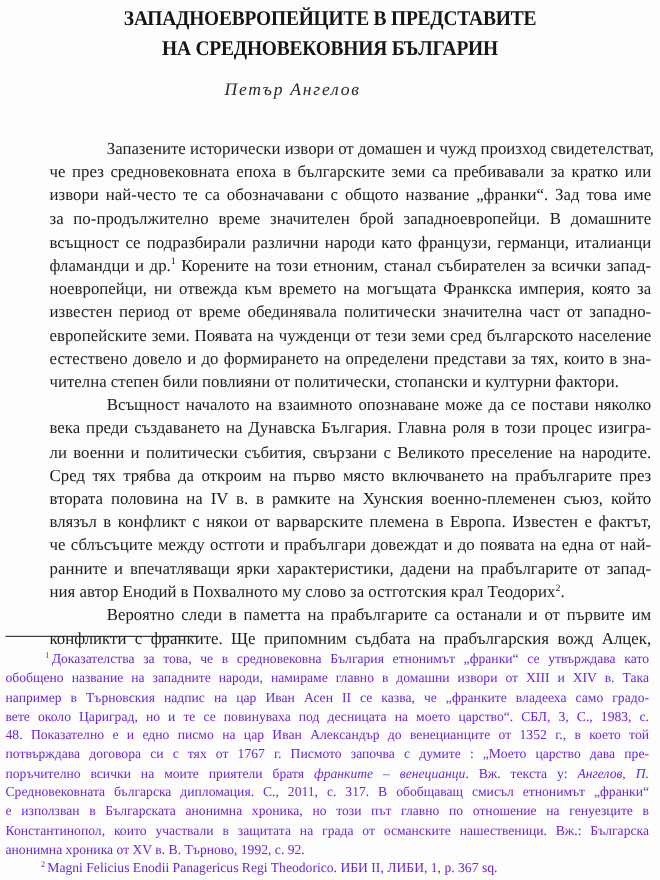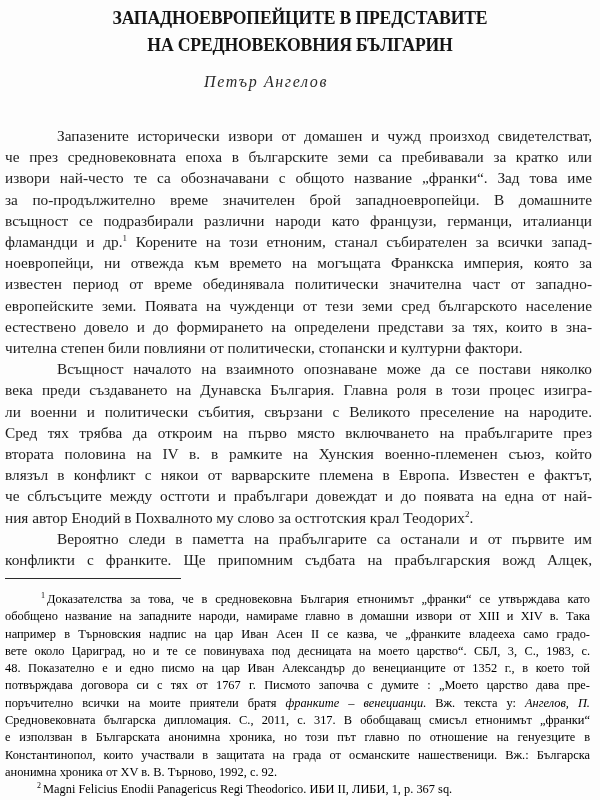--- a/index.html
+++ b/index.html
@@ -59,20 +59,21 @@
       line-height: 21.2px;
       text-align: justify;
       color: #1c1c1c;
     }
     .line {
       display: block;
       text-align: justify;
       text-align-last: justify;
       white-space: nowrap;
       overflow: visible;
+      margin-left: 40px;
     }
     .line.last {
       text-align-last: left;
     }
     .line.indent {
       padding-left: 52px;
     }
     sup {
       font-size: 9px;
       line-height: 0;
@@ -86,21 +87,21 @@
       height: 0;
       border-top: 1.6px solid #2a2a2a;
     }
     .footnotes {
       position: absolute;
       left: 5px;
       width: 585px;
       top: 591px;
       font-size: 12.4px;
       line-height: 17.3px;
-      color: #000000;
+      color: #6d28d9;
     }
     .fn-line {
       display: block;
       white-space: nowrap;
       text-align: justify;
       text-align-last: justify;
     }
     .fn-line.last { text-align-last: left; }
     .fn-line.indent { padding-left: 36px; }
     .fn-line.indent2 { padding-left: 32px; }
@@ -141,20 +142,21 @@
     </div>
 
     <div>
       <span class="line indent">Всъщност началото на взаимното опознаване може да се постави няколко</span>
       <span class="line">века преди създаването на Дунавска България. Главна роля в този процес изигра-</span>
       <span class="line">ли военни и политически събития, свързани с Великото преселение на народите.</span>
       <span class="line">Сред тях трябва да откроим на първо място включването на прабългарите през</span>
       <span class="line">втората половина на IV в. в рамките на Хунския военно-племенен съюз, който</span>
       <span class="line">влязъл в конфликт с някои от варварските племена в Европа. Известен е фактът,</span>
       <span class="line">че сблъсъците между остготи и прабългари довеждат и до появата на една от най-</span>
+      <span class="line">ранните и впечатляващи ярки характеристики, дадени на прабългарите от запад-</span>
       <span class="line last"><span>ния автор Енодий в Похвалното му слово за остготския крал Теодорих</span><sup>2</sup>.</span>
     </div>
 
     <div>
       <span class="line indent">Вероятно следи в паметта на прабългарите са останали и от първите им</span>
       <span class="line">конфликти с франките. Ще припомним съдбата на прабългарския вожд Алцек,</span>
     </div>
   </div>
 
   <div class="rule"></div>

